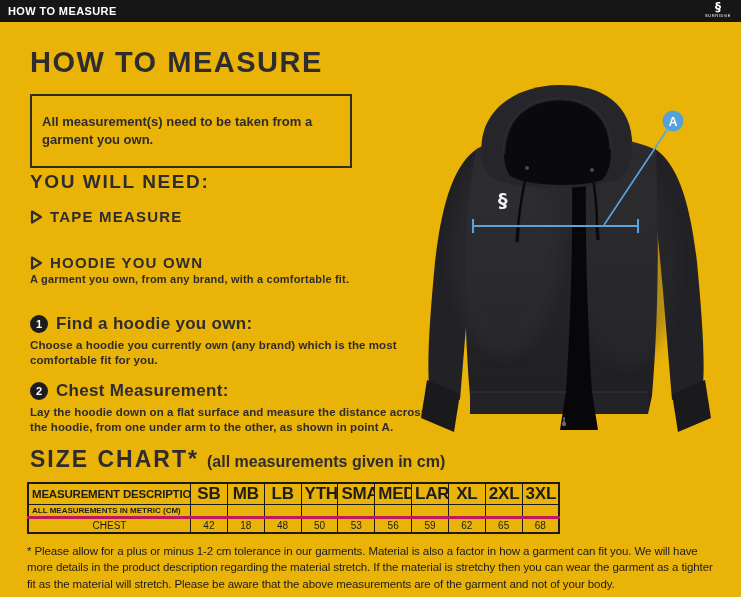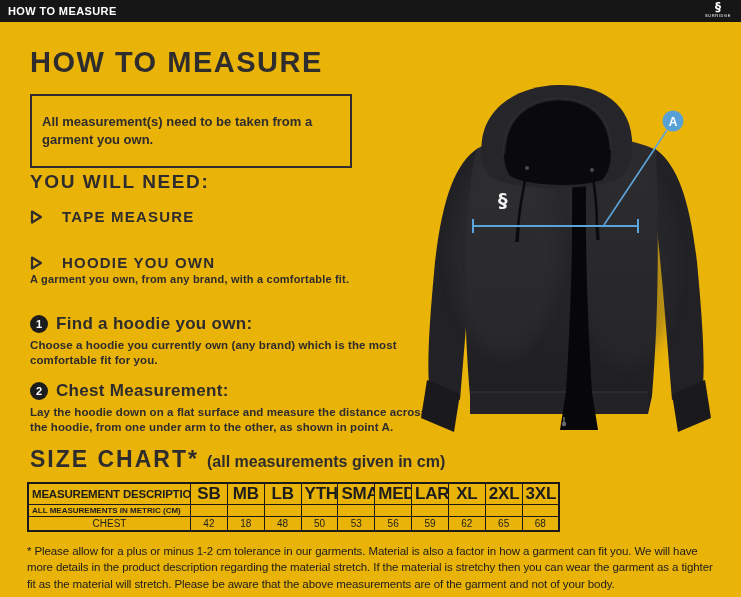--- a/index.html
+++ b/index.html
@@ -15,21 +15,21 @@
 
   
   .h1{position:absolute;left:30px;top:46px;font-size:29px;font-weight:bold;color:#2e2c2d;letter-spacing:1.5px;}
   .notice-box{position:absolute;left:30px;top:94px;width:298px;border:2px solid #2e2c2d;padding:17px 10px;font-size:13px;font-weight:bold;color:#2e2c2d;line-height:1.4;}
   .h2{position:absolute;left:30px;top:171px;font-size:19px;font-weight:bold;color:#2e2c2d;letter-spacing:1.6px;}
 
   
   .need-item{position:absolute;left:30px;}
   .need-item.first{top:208px;}
   .need-item.second{top:254px;}
-  .need-title-row{display:flex;align-items:center;gap:19px;}
+  .need-title-row{display:flex;align-items:center;gap:7px;}
   .need-title{font-size:15px;font-weight:bold;color:#2e2c2d;letter-spacing:1.2px;}
   .need-desc{font-size:11px;font-weight:bold;color:#2e2c2d;margin-top:2px;letter-spacing:.2px;}
 
   
   .step{position:absolute;left:30px;width:412px;}
   .step.one{top:314px;}
   .step.two{top:381px;}
   .step-title-row{display:flex;align-items:center;gap:8px;}
   .step-num{width:18px;height:18px;border-radius:50%;background:#1c1c1c;color:#fff;font-size:11px;font-weight:bold;display:flex;align-items:center;justify-content:center;flex:0 0 18px;}
   .step-title{font-size:17px;font-weight:bold;color:#2e2c2d;letter-spacing:.3px;}
@@ -39,21 +39,21 @@
   .size-chart-head{position:absolute;left:30px;top:446px;display:flex;align-items:baseline;gap:8px;}
   .size-chart-title{font-size:23px;font-weight:bold;color:#2e2c2d;letter-spacing:2px;}
   .size-chart-sub{font-size:16px;font-weight:bold;color:#2e2c2d;}
   table.size-chart{position:absolute;left:27px;top:482px;width:533px;border-collapse:collapse;table-layout:fixed;border:2px solid #1a1a1a;}
   table.size-chart th, table.size-chart td{border:1px solid #1a1a1a;padding:0 3px;color:#1c1c1c;overflow:hidden;white-space:nowrap;}
   table.size-chart th{font-size:17px;font-weight:bold;height:16px;text-align:center;letter-spacing:-.2px;}
   table.size-chart th.desc{width:155px;text-align:left;font-size:11.5px;}
   table.size-chart tr.metric-row td{font-size:8px;font-weight:bold;height:11px;}
   table.size-chart tr.data-row td{font-size:10px;height:13px;text-align:center;font-weight:normal;}
   table.size-chart td.desc{text-align:left;}
-  table.size-chart tr.metric-row{border-bottom:1px solid #be185d;}
+  table.size-chart tr.metric-row{border-bottom:3px solid #be185d;}
 
   
   .footnote{position:absolute;left:27px;top:543px;width:692px;font-size:11.5px;color:#1c1c1c;line-height:1.42;letter-spacing:-.1px;}
 
   
   .figure{position:absolute;left:420px;top:80px;width:320px;height:360px;}
 </style>
 </head>
 <body>
 

